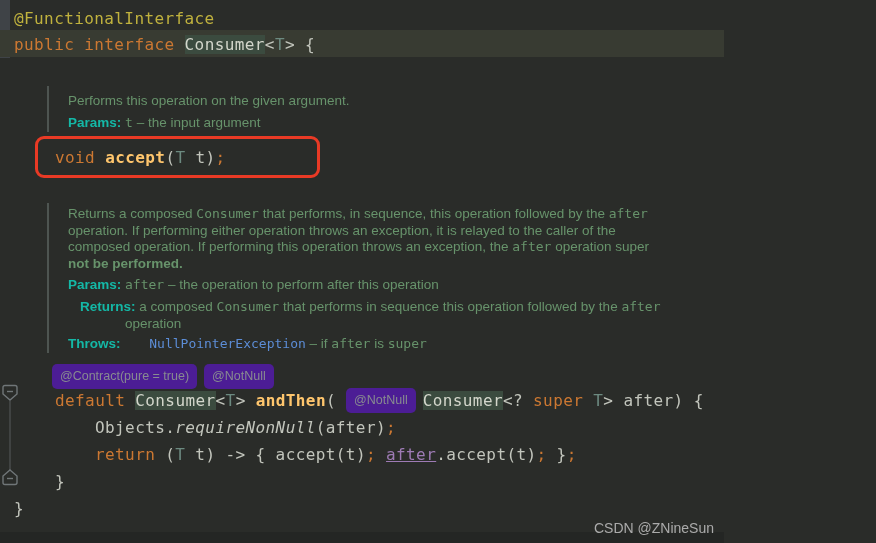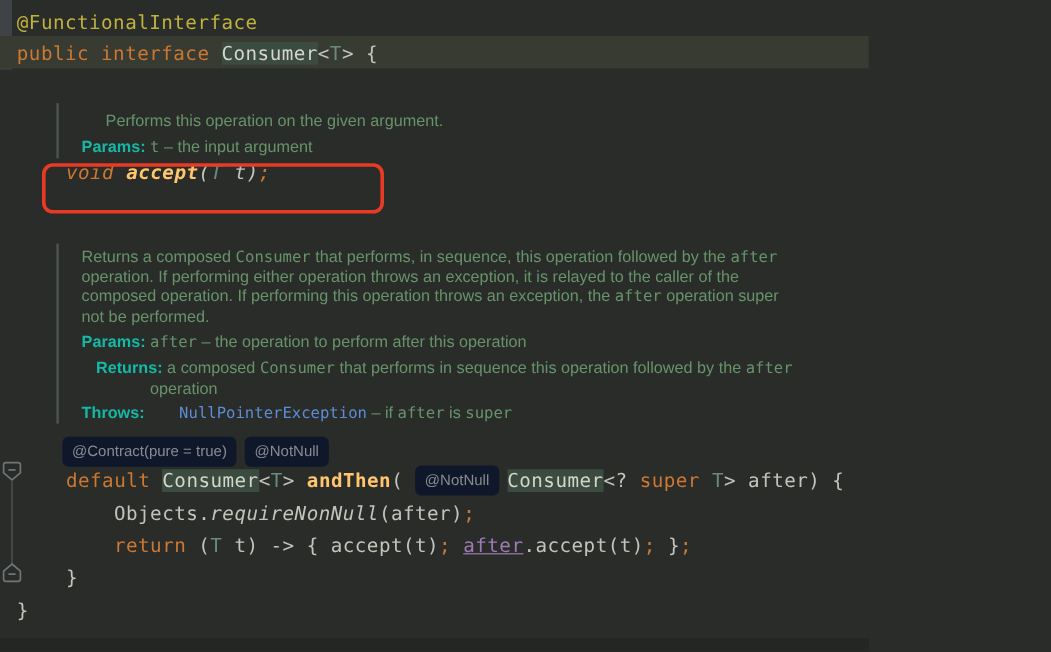--- a/index.html
+++ b/index.html
@@ -22,21 +22,21 @@
   .tk-semi       { color:#CC7832; }
   .tk-param-used { color:#9E7BB5; text-decoration:underline; }
   .tk-hl         { background:#3B4B3F; color:#D3D6CB; }
   .tk-doc        { color:#67936B; }
   .tk-doc-label  { color:#14b8a6; font-weight:600; }
   .tk-doc-code   { font-family:"DejaVu Sans Mono", monospace; font-size:13px; color:#67936B; }
   .tk-doc-code-blue { font-family:"DejaVu Sans Mono", monospace; font-size:13px; color:#5C8DD6;margin-left:25px; }
   .tk-inlay {
     display:inline-block; transform:translateY(-2px);
     font-family:"Liberation Sans", sans-serif; font-size:12.5px; font-weight:normal;
-    letter-spacing:0; color:#888B90; background:#0f172a;
+    letter-spacing:0; color:#888B90; background:#4c1d95;
     border-radius:5px; padding:1px 8px 2px 8px; margin-right:7px;
   }
 
   
   .gutter-strip { position:absolute; left:0; top:0; width:10px; height:58px; background:#3F4347; }
   .caret-line   { position:absolute; left:0; top:30px; width:876px; height:27px; background:#383B32; }
   .doc-bar      { position:absolute; left:47px; width:2px; background:#4E5551; }
   .doc-bar-1    { top:86px;  height:46px; }
   .doc-bar-2    { top:203px; height:150px; }
   .red-box {
@@ -57,27 +57,27 @@
 
   <div class="gutter-strip"></div>
   <div class="caret-line"></div>
 
   <div class="doc-bar doc-bar-1"></div>
   <div class="doc-bar doc-bar-2"></div>
 
   <div>
       <div class="line code" style="left: 14px; top: 8px;"><span class="tk-annotation">@FunctionalInterface</span></div>
       <div class="line code" style="left: 14px; top: 34px;"><span class="tk-keyword">public interface </span><span class="tk-hl">Consumer</span><span class="tk-plain">&lt;</span><span class="tk-typeparam">T</span><span class="tk-plain">&gt; {</span></div>
-      <div class="line doc" style="left: 68px; top: 93px; margin-left: 20px;"><span class="tk-doc">Performs this operation on the given argument.</span></div>
+      <div class="line doc" style="left: 68px; top: 93px;"><span class="tk-doc">Performs this operation on the given argument.</span></div>
       <div class="line doc" style="left: 68px; top: 115px;"><span class="tk-doc-label">Params: </span><span class="tk-doc-code">t</span><span class="tk-doc"> – the input argument</span></div>
-      <div class="line code" style="left: 55px; top: 133px; font-style: italic;"><span class="tk-keyword">void</span><span class="tk-plain"> </span><span class="tk-method">accept</span><span class="tk-plain">(</span><span class="tk-typeparam">T</span><span class="tk-plain"> t)</span><span class="tk-semi">;</span></div>
+      <div class="line code" style="left: 55px; top: 147px;"><span class="tk-keyword">void</span><span class="tk-plain"> </span><span class="tk-method">accept</span><span class="tk-plain">(</span><span class="tk-typeparam">T</span><span class="tk-plain"> t)</span><span class="tk-semi">;</span></div>
       <div class="line doc" style="left: 68px; top: 206px;"><span class="tk-doc">Returns a composed </span><span class="tk-doc-code">Consumer</span><span class="tk-doc"> that performs, in sequence, this operation followed by the </span><span class="tk-doc-code">after</span></div>
       <div class="line doc" style="left: 68px; top: 223px;"><span class="tk-doc">operation. If performing either operation throws an exception, it is relayed to the caller of the</span></div>
       <div class="line doc" style="left: 68px; top: 239px;"><span class="tk-doc">composed operation. If performing this operation throws an exception, the </span><span class="tk-doc-code">after</span><span class="tk-doc"> operation super</span></div>
-      <div class="line doc" style="left: 68px; top: 256px;"><span class="tk-doc">not be performed.</span></div>
+      <div class="line doc" style="left: 68px; top: 256px; font-weight: bold;"><span class="tk-doc">not be performed.</span></div>
       <div class="line doc" style="left: 68px; top: 277px;"><span class="tk-doc-label">Params: </span><span class="tk-doc-code">after</span><span class="tk-doc"> – the operation to perform after this operation</span></div>
       <div class="line doc" style="left: 68px; top: 299px; margin-left: 12px;"><span class="tk-doc-label">Returns: </span><span class="tk-doc">a composed </span><span class="tk-doc-code">Consumer</span><span class="tk-doc"> that performs in sequence this operation followed by the </span><span class="tk-doc-code">after</span></div>
       <div class="line doc" style="left: 125px; top: 316px;"><span class="tk-doc">operation</span></div>
       <div class="line doc" style="left: 68px; top: 336px;"><span class="tk-doc-label">Throws: </span><span class="tk-doc-code-blue">NullPointerException</span><span class="tk-doc"> – if </span><span class="tk-doc-code">after</span><span class="tk-doc"> is </span><span class="tk-doc-code">super</span></div>
       <div class="line code" style="left: 52px; top: 366px;"><span class="tk-inlay">@Contract(pure = true)</span><span class="tk-inlay">@NotNull</span></div>
       <div class="line code" style="left: 55px; top: 390px;"><span class="tk-keyword">default </span><span class="tk-hl">Consumer</span><span class="tk-plain">&lt;</span><span class="tk-typeparam">T</span><span class="tk-plain">&gt; </span><span class="tk-method">andThen</span><span class="tk-plain">( </span><span class="tk-inlay">@NotNull</span><span class="tk-hl">Consumer</span><span class="tk-plain">&lt;? </span><span class="tk-keyword">super</span><span class="tk-plain"> </span><span class="tk-typeparam">T</span><span class="tk-plain">&gt; after) {</span></div>
       <div class="line code" style="left: 95px; top: 417px;"><span class="tk-plain">Objects.</span><span class="tk-static">requireNonNull</span><span class="tk-plain">(after)</span><span class="tk-semi">;</span></div>
       <div class="line code" style="left: 95px; top: 444px;"><span class="tk-keyword">return</span><span class="tk-plain"> (</span><span class="tk-typeparam">T</span><span class="tk-plain"> t) -&gt; { accept(t)</span><span class="tk-semi">;</span><span class="tk-plain"> </span><span class="tk-param-used">after</span><span class="tk-plain">.accept(t)</span><span class="tk-semi">;</span><span class="tk-plain"> }</span><span class="tk-semi">;</span></div>
       <div class="line code" style="left: 55px; top: 471px;"><span class="tk-plain">}</span></div>
       <div class="line code" style="left: 14px; top: 498px;"><span class="tk-plain">}</span></div>
@@ -91,13 +91,14 @@
       <line x1="6" y1="7.5" x2="12" y2="7.5" stroke="#707678" stroke-width="1.4"></line>
     </g>
     <line x1="9" y1="17" x2="9" y2="87" stroke="#565B5C" stroke-width="1"></line>
     <g>
       <path d="M9,86 l7,6 v6.5 q0,2 -2,2 h-10 q-2,0 -2,-2 v-6.5 z" fill="#2A2C29" stroke="#707678" stroke-width="1.4"></path>
       <line x1="6" y1="94.5" x2="12" y2="94.5" stroke="#707678" stroke-width="1.4"></line>
     </g>
   </svg>
 
   <div class="bottom-band"></div>
+  <div class="watermark">CSDN @ZNineSun</div>
 </div>
 
 </body></html>

